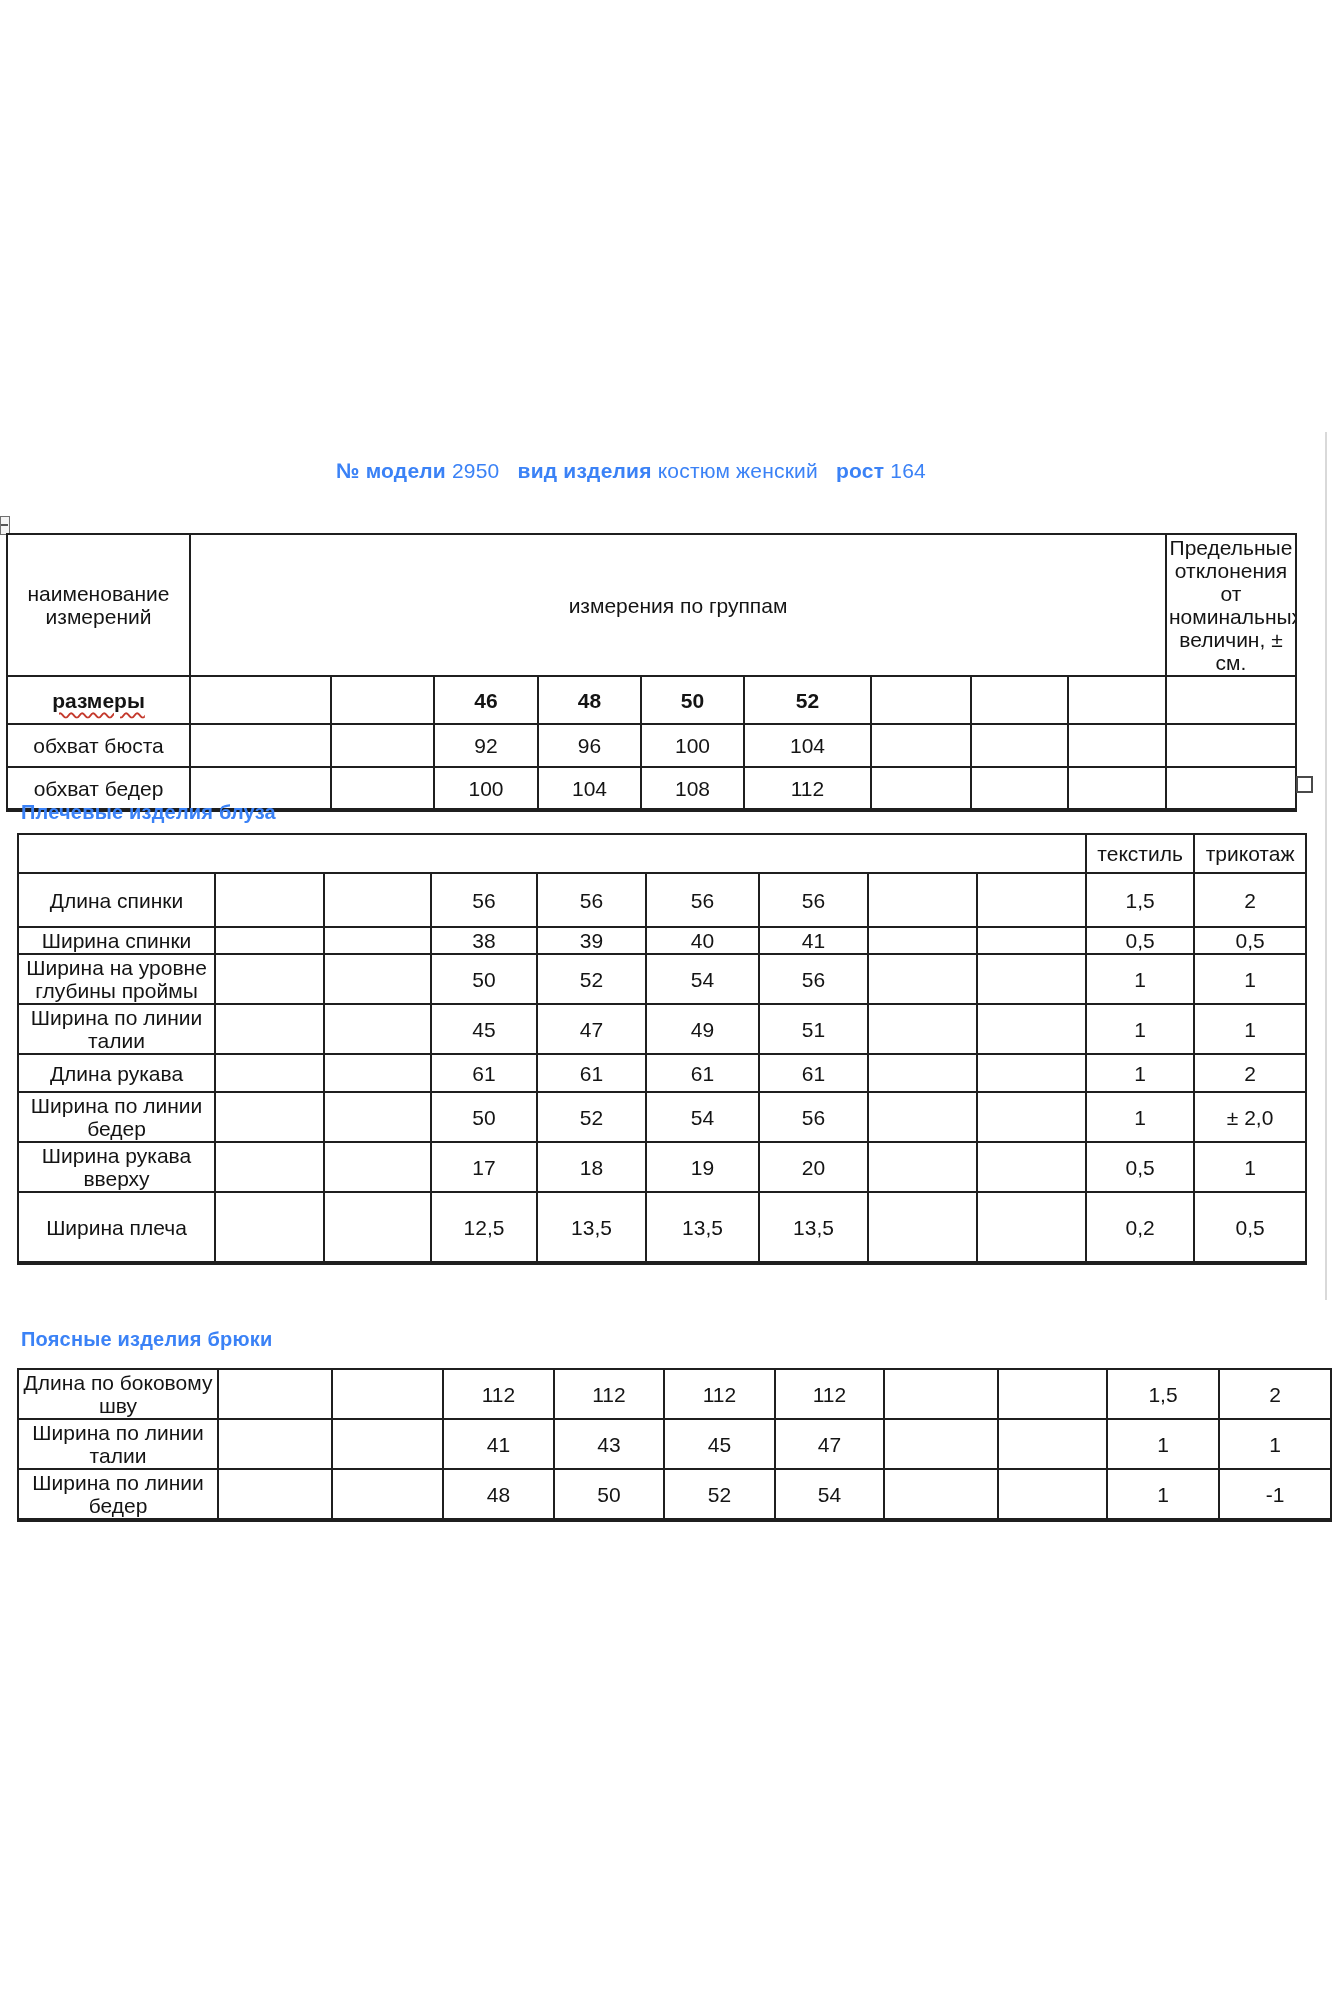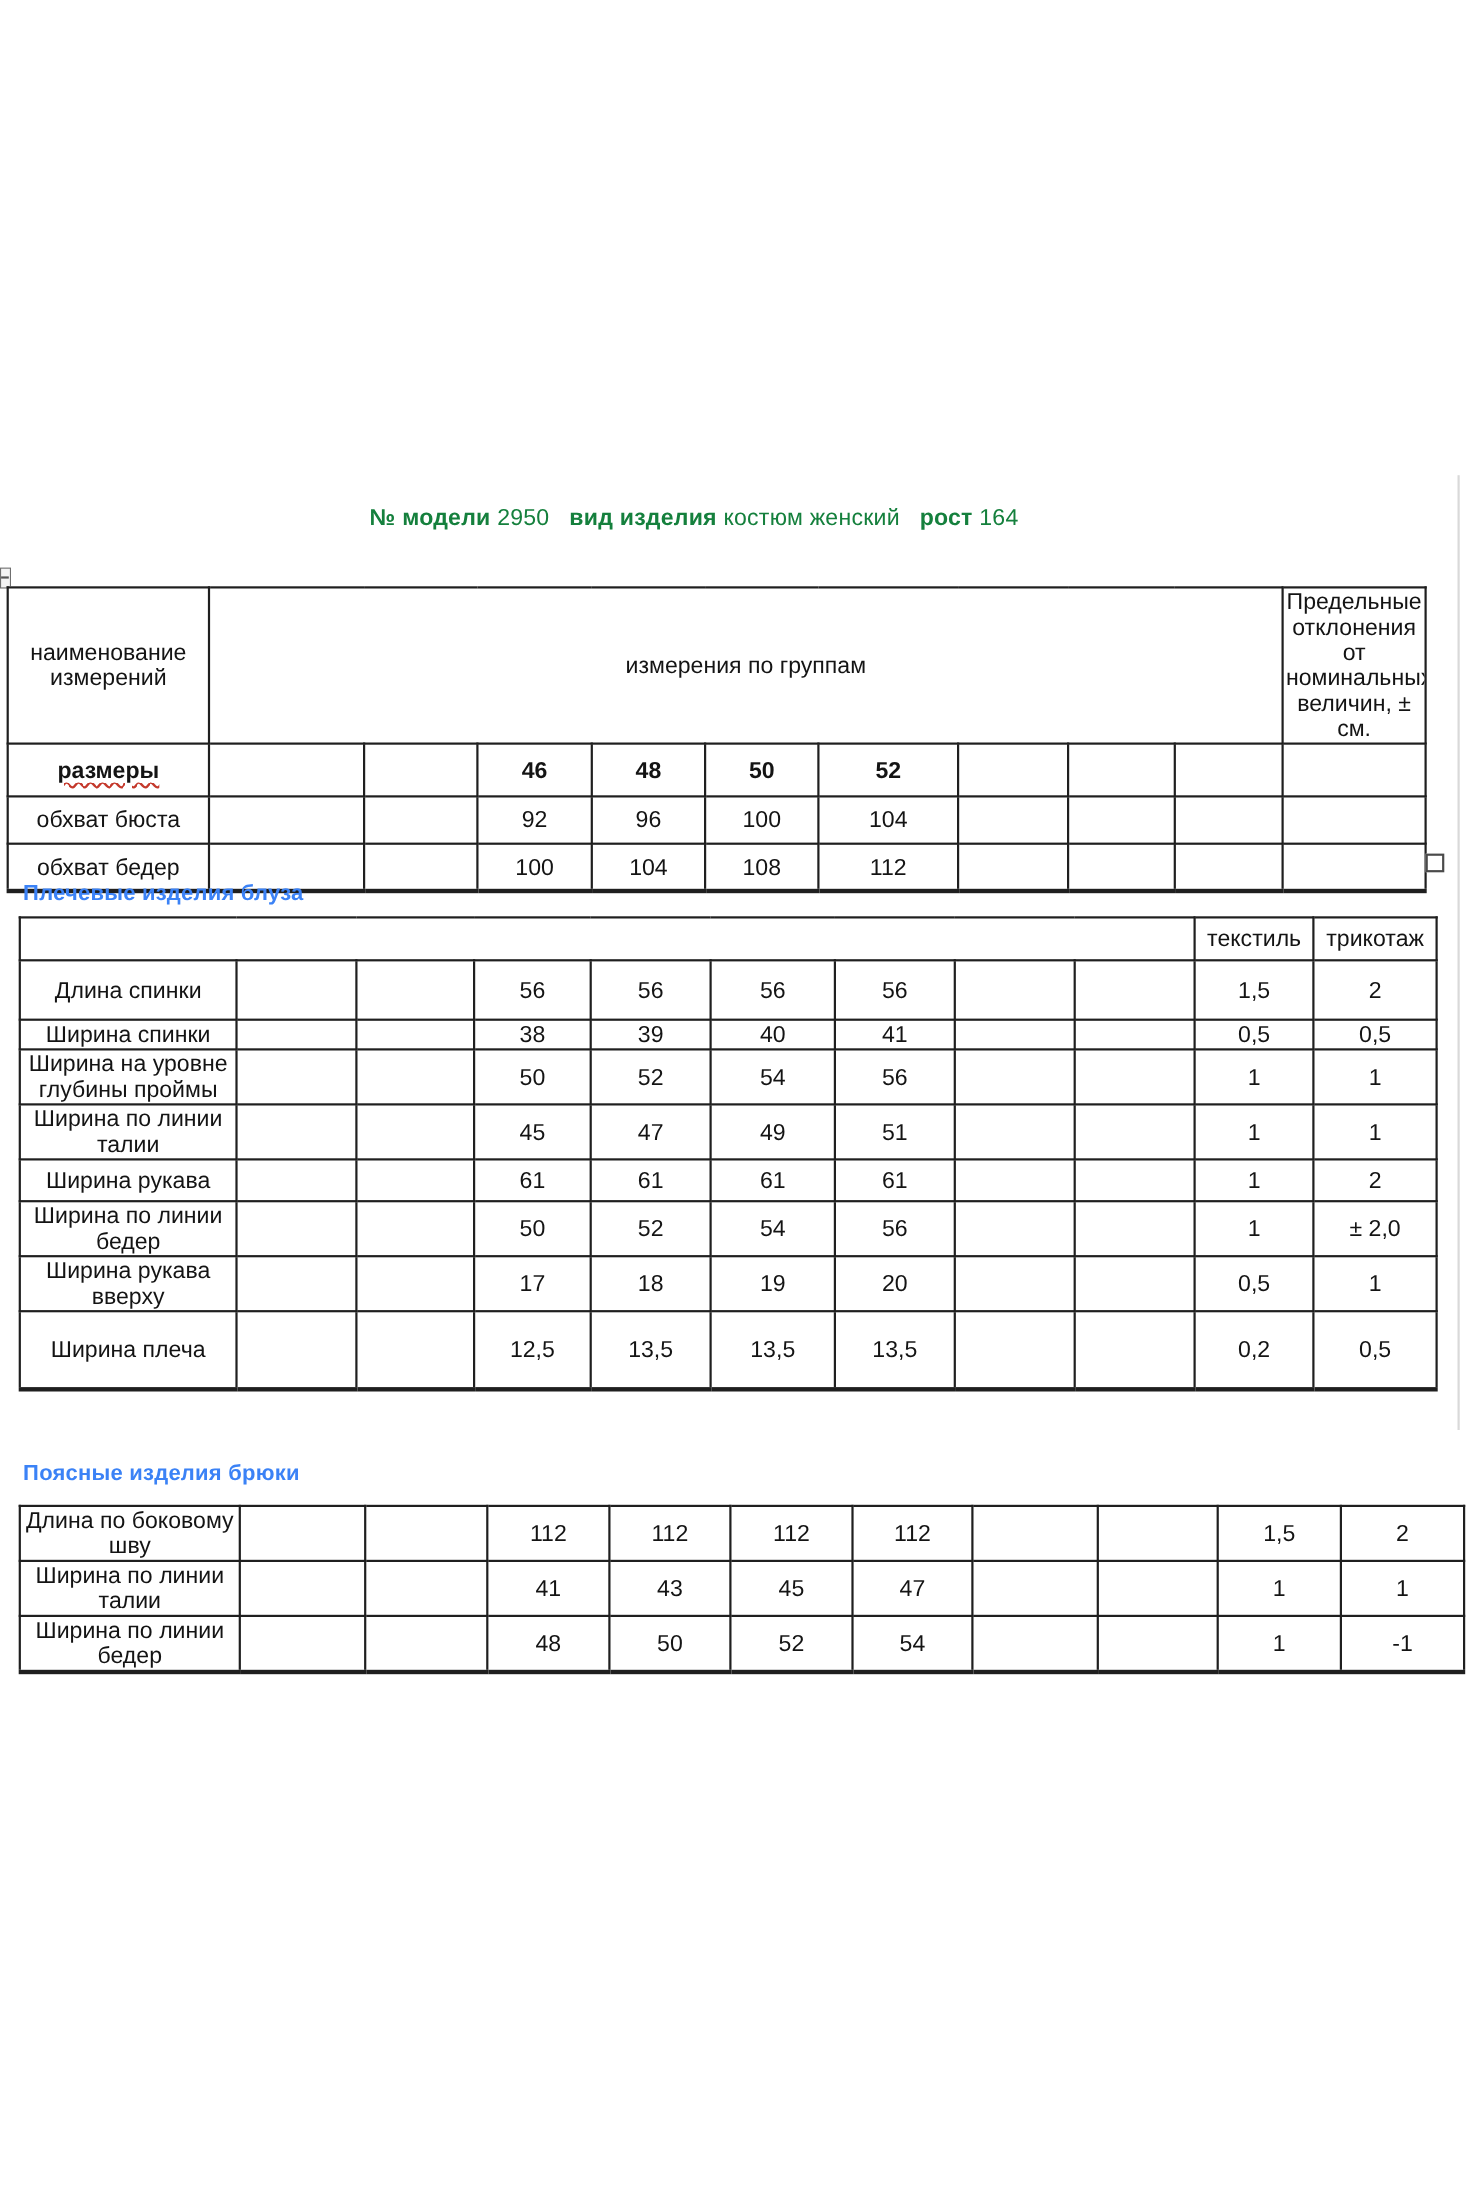--- a/index.html
+++ b/index.html
@@ -6,21 +6,21 @@
   body{
     width:1333px;height:2000px;background:#ffffff;position:relative;
     font-family:"Liberation Sans", sans-serif;color:#161616;
     -webkit-font-smoothing:antialiased;
   }
   .page{position:absolute;inset:0;background:#ffffff;overflow:hidden;}
 
   
   .doc-title{
     position:absolute;top:459px;left:336px;font-size:21px;white-space:pre;
-    letter-spacing:.2px;color:#15803d;
+    letter-spacing:.2px;color:#3b82f6;
   }
   .doc-title .bold{font-weight:700;}
 
   
   .section{
     position:absolute;margin:0;font-size:20px;font-weight:700;color:#3b82f6;
     letter-spacing:.2px;
   }
   #shoulder-heading{left:21px;top:801px;}
   #waist-heading{left:21px;top:1328px;}
@@ -213,21 +213,21 @@
           <td>45</td>
           <td>47</td>
           <td>49</td>
           <td>51</td>
           <td></td>
           <td></td>
           <td>1</td>
           <td>1</td>
         </tr>
         <tr style="height: 38px;">
-          <td class="lbl">Ширина рукава</td>
+          <td class="lbl">Длина рукава</td>
           <td></td>
           <td></td>
           <td>61</td>
           <td>61</td>
           <td>61</td>
           <td>61</td>
           <td></td>
           <td></td>
           <td>1</td>
           <td>2</td>

